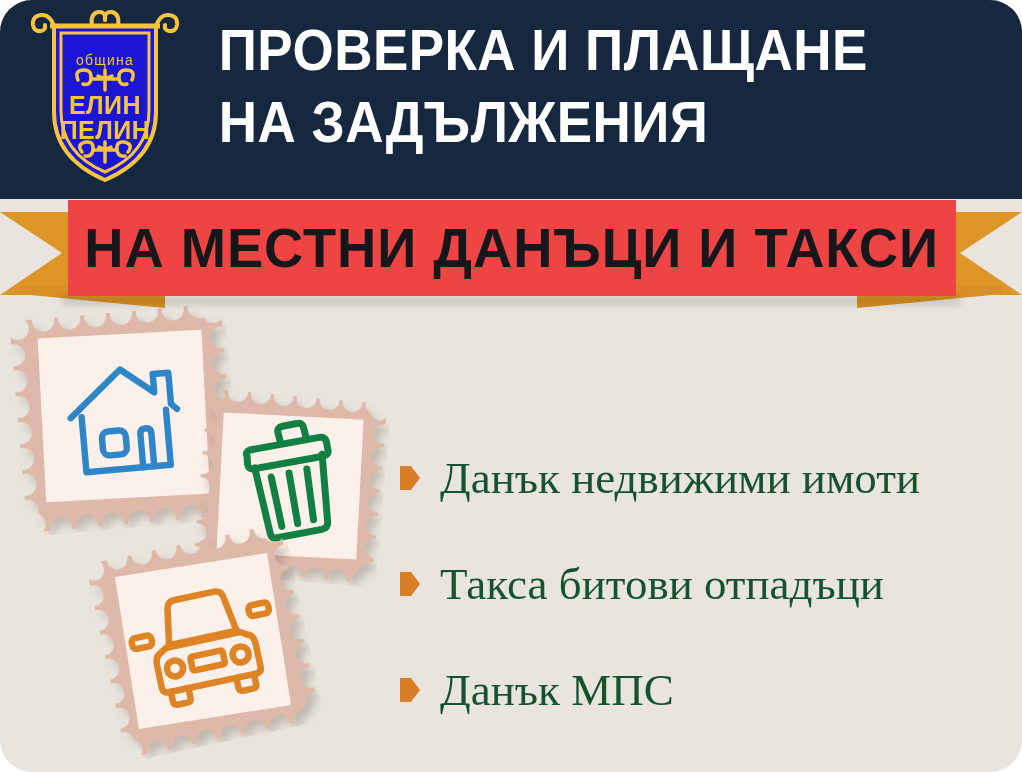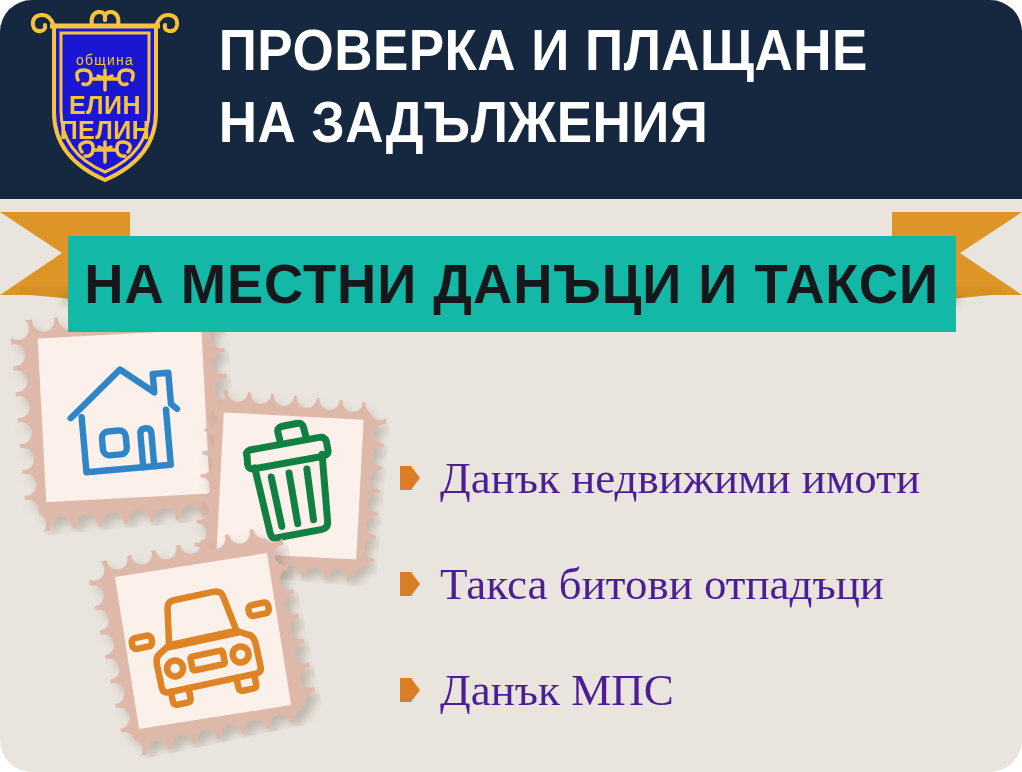--- a/index.html
+++ b/index.html
@@ -108,25 +108,24 @@
     height: 9px;
     background: rgba(0,0,0,0.13);
     filter: blur(3px);
   }
   .ribbon-band {
     position: absolute;
     left: 68px;
     top: 2px;
     width: 888px;
     height: 96px;
-    background: #14b8a6;
+    background: #ef4444;
     display: flex;
     align-items: center;
     justify-content: center;
-    margin-top: 36px;
   }
   .ribbon-text {
     color: #16171a;
     font-family: "Liberation Sans", sans-serif;
     font-weight: bold;
     font-size: 56px;
     line-height: 56px;
     letter-spacing: 1px;
     transform: scaleX(0.97);
     white-space: nowrap;
@@ -154,21 +153,21 @@
   }
   .bullet-marker {
     flex: 0 0 auto;
     width: 20px;
     height: 24px;
     margin-right: 20px;
     background: #d97e26;
     clip-path: polygon(0 0, 11px 0, 20px 12px, 11px 24px, 0 24px);
   }
   .bullet-label {
-    color: #4c1d95;
+    color: #14532d;
     font-family: "Liberation Serif", serif;
     font-size: 45px;
     line-height: 50px;
     white-space: nowrap;
   }
 </style>
 </head>
 <body>
 
 <div id="poster">

